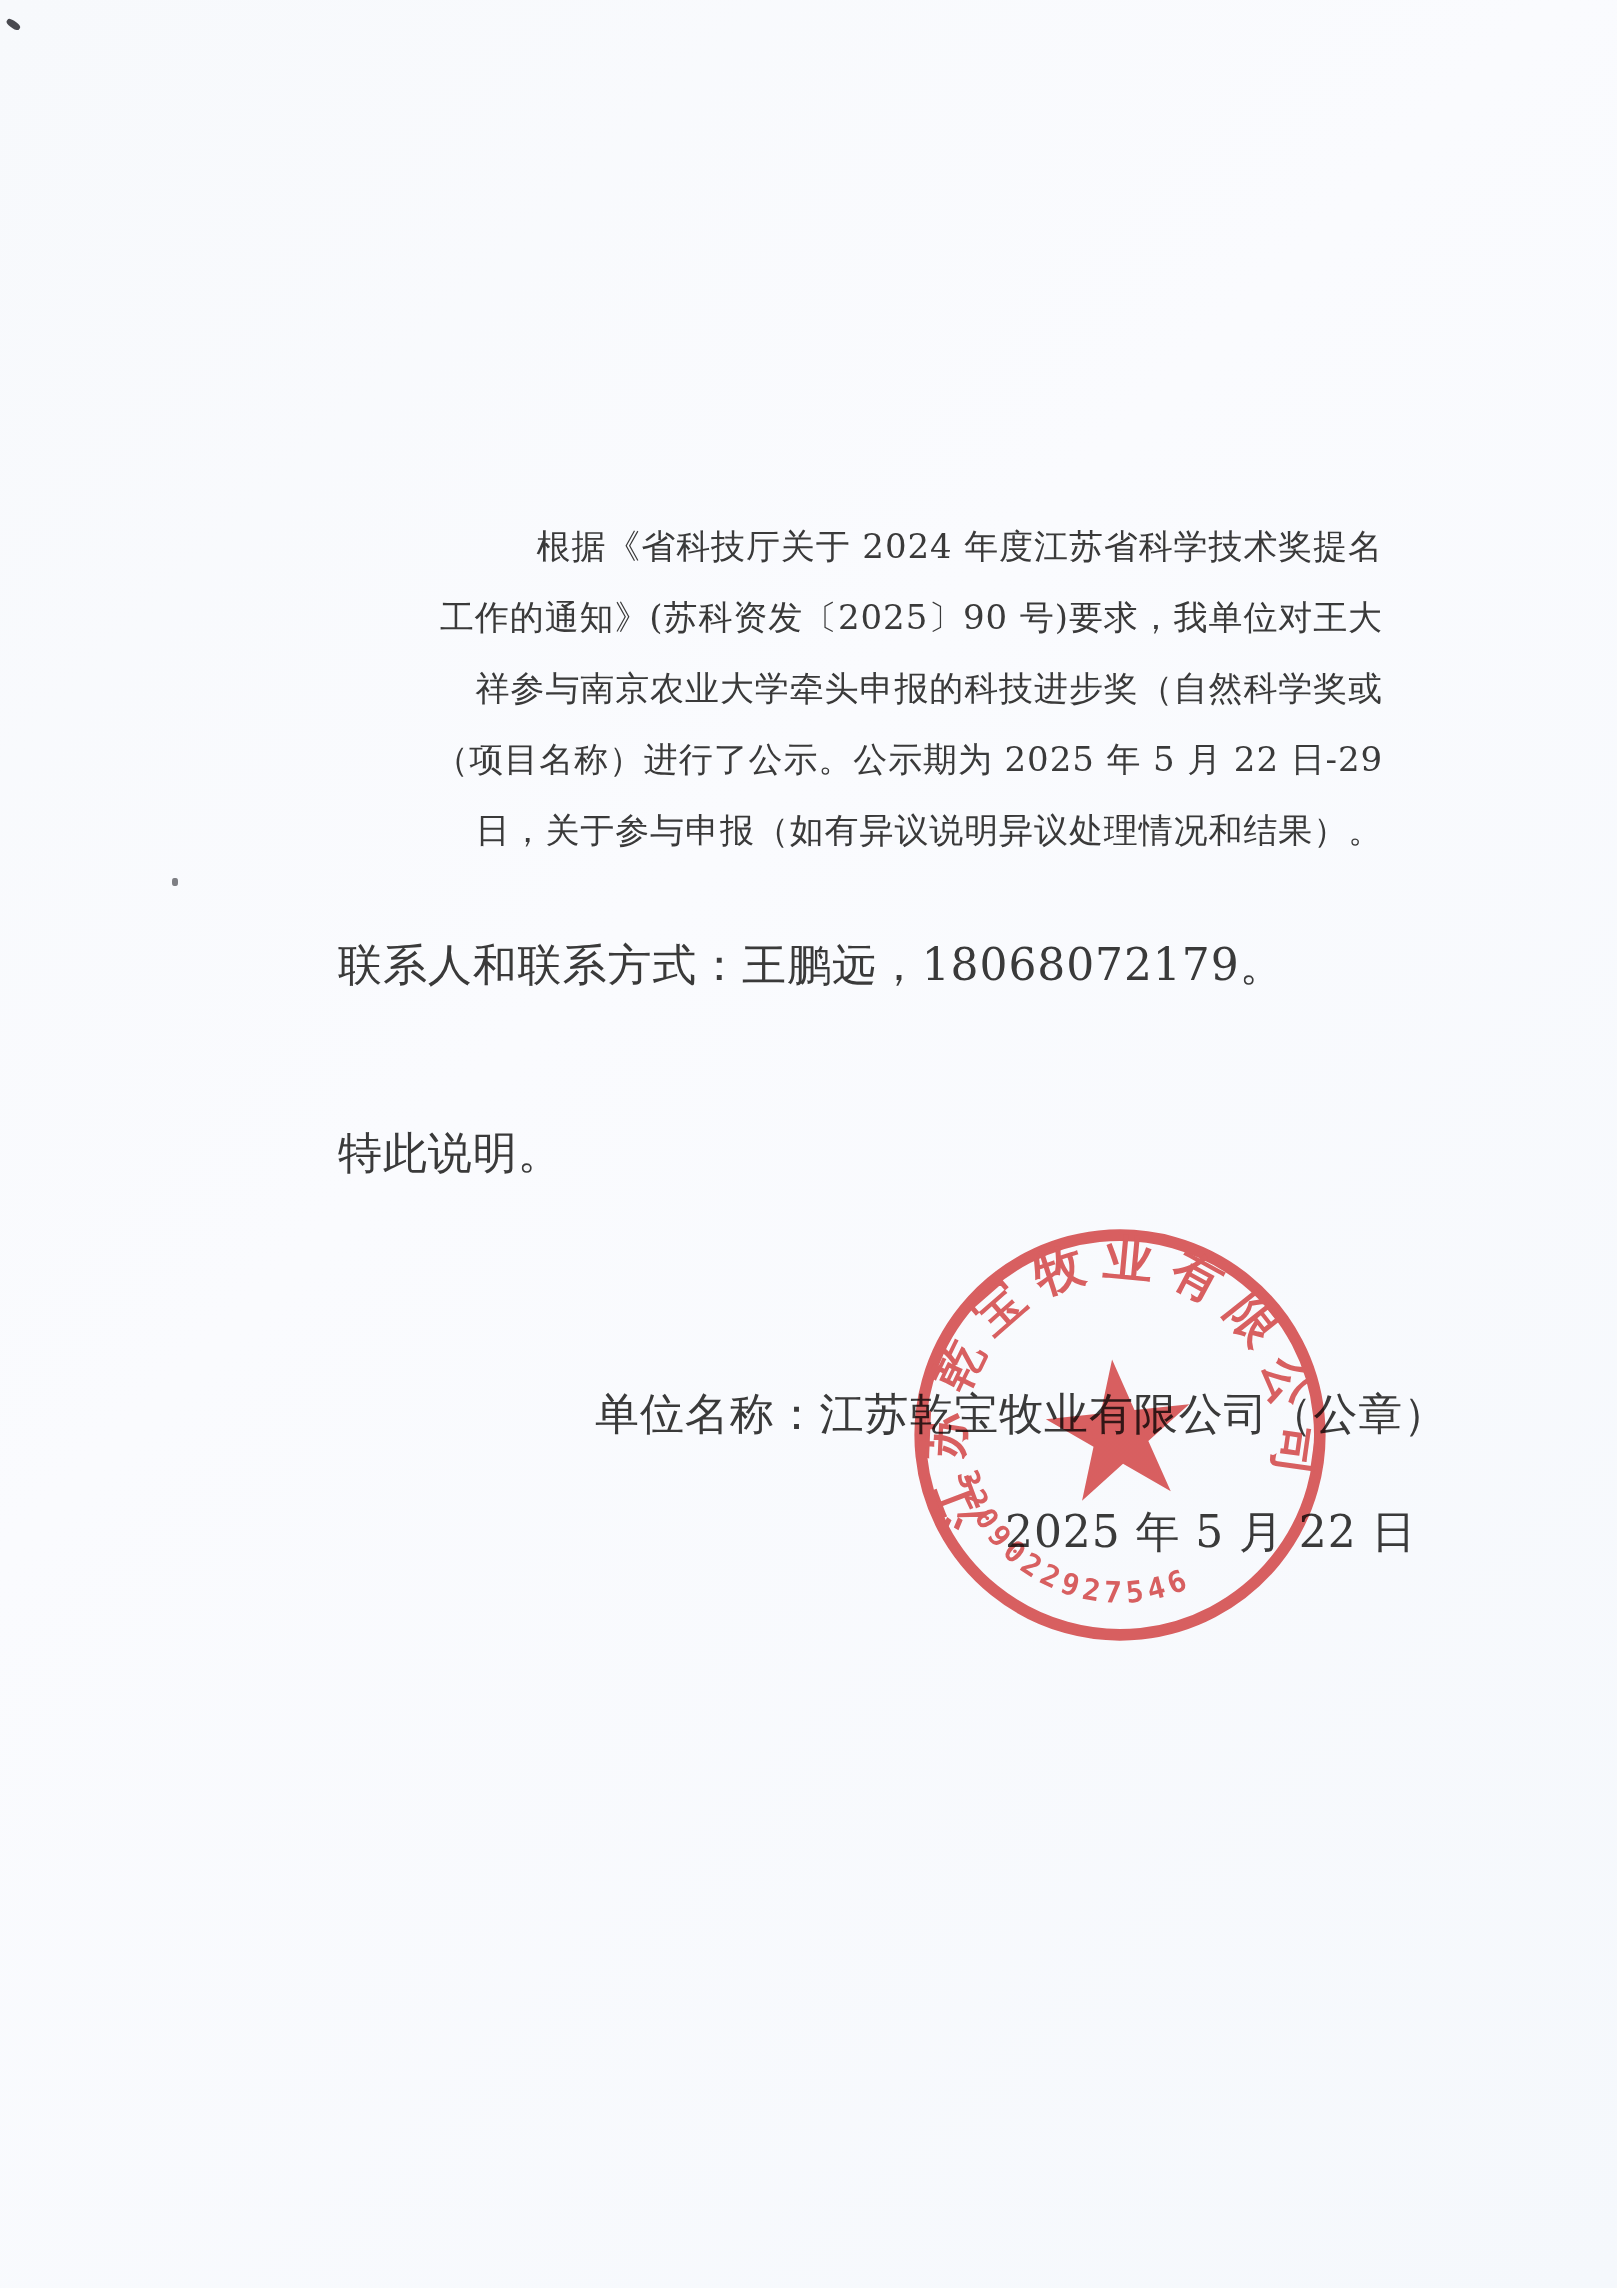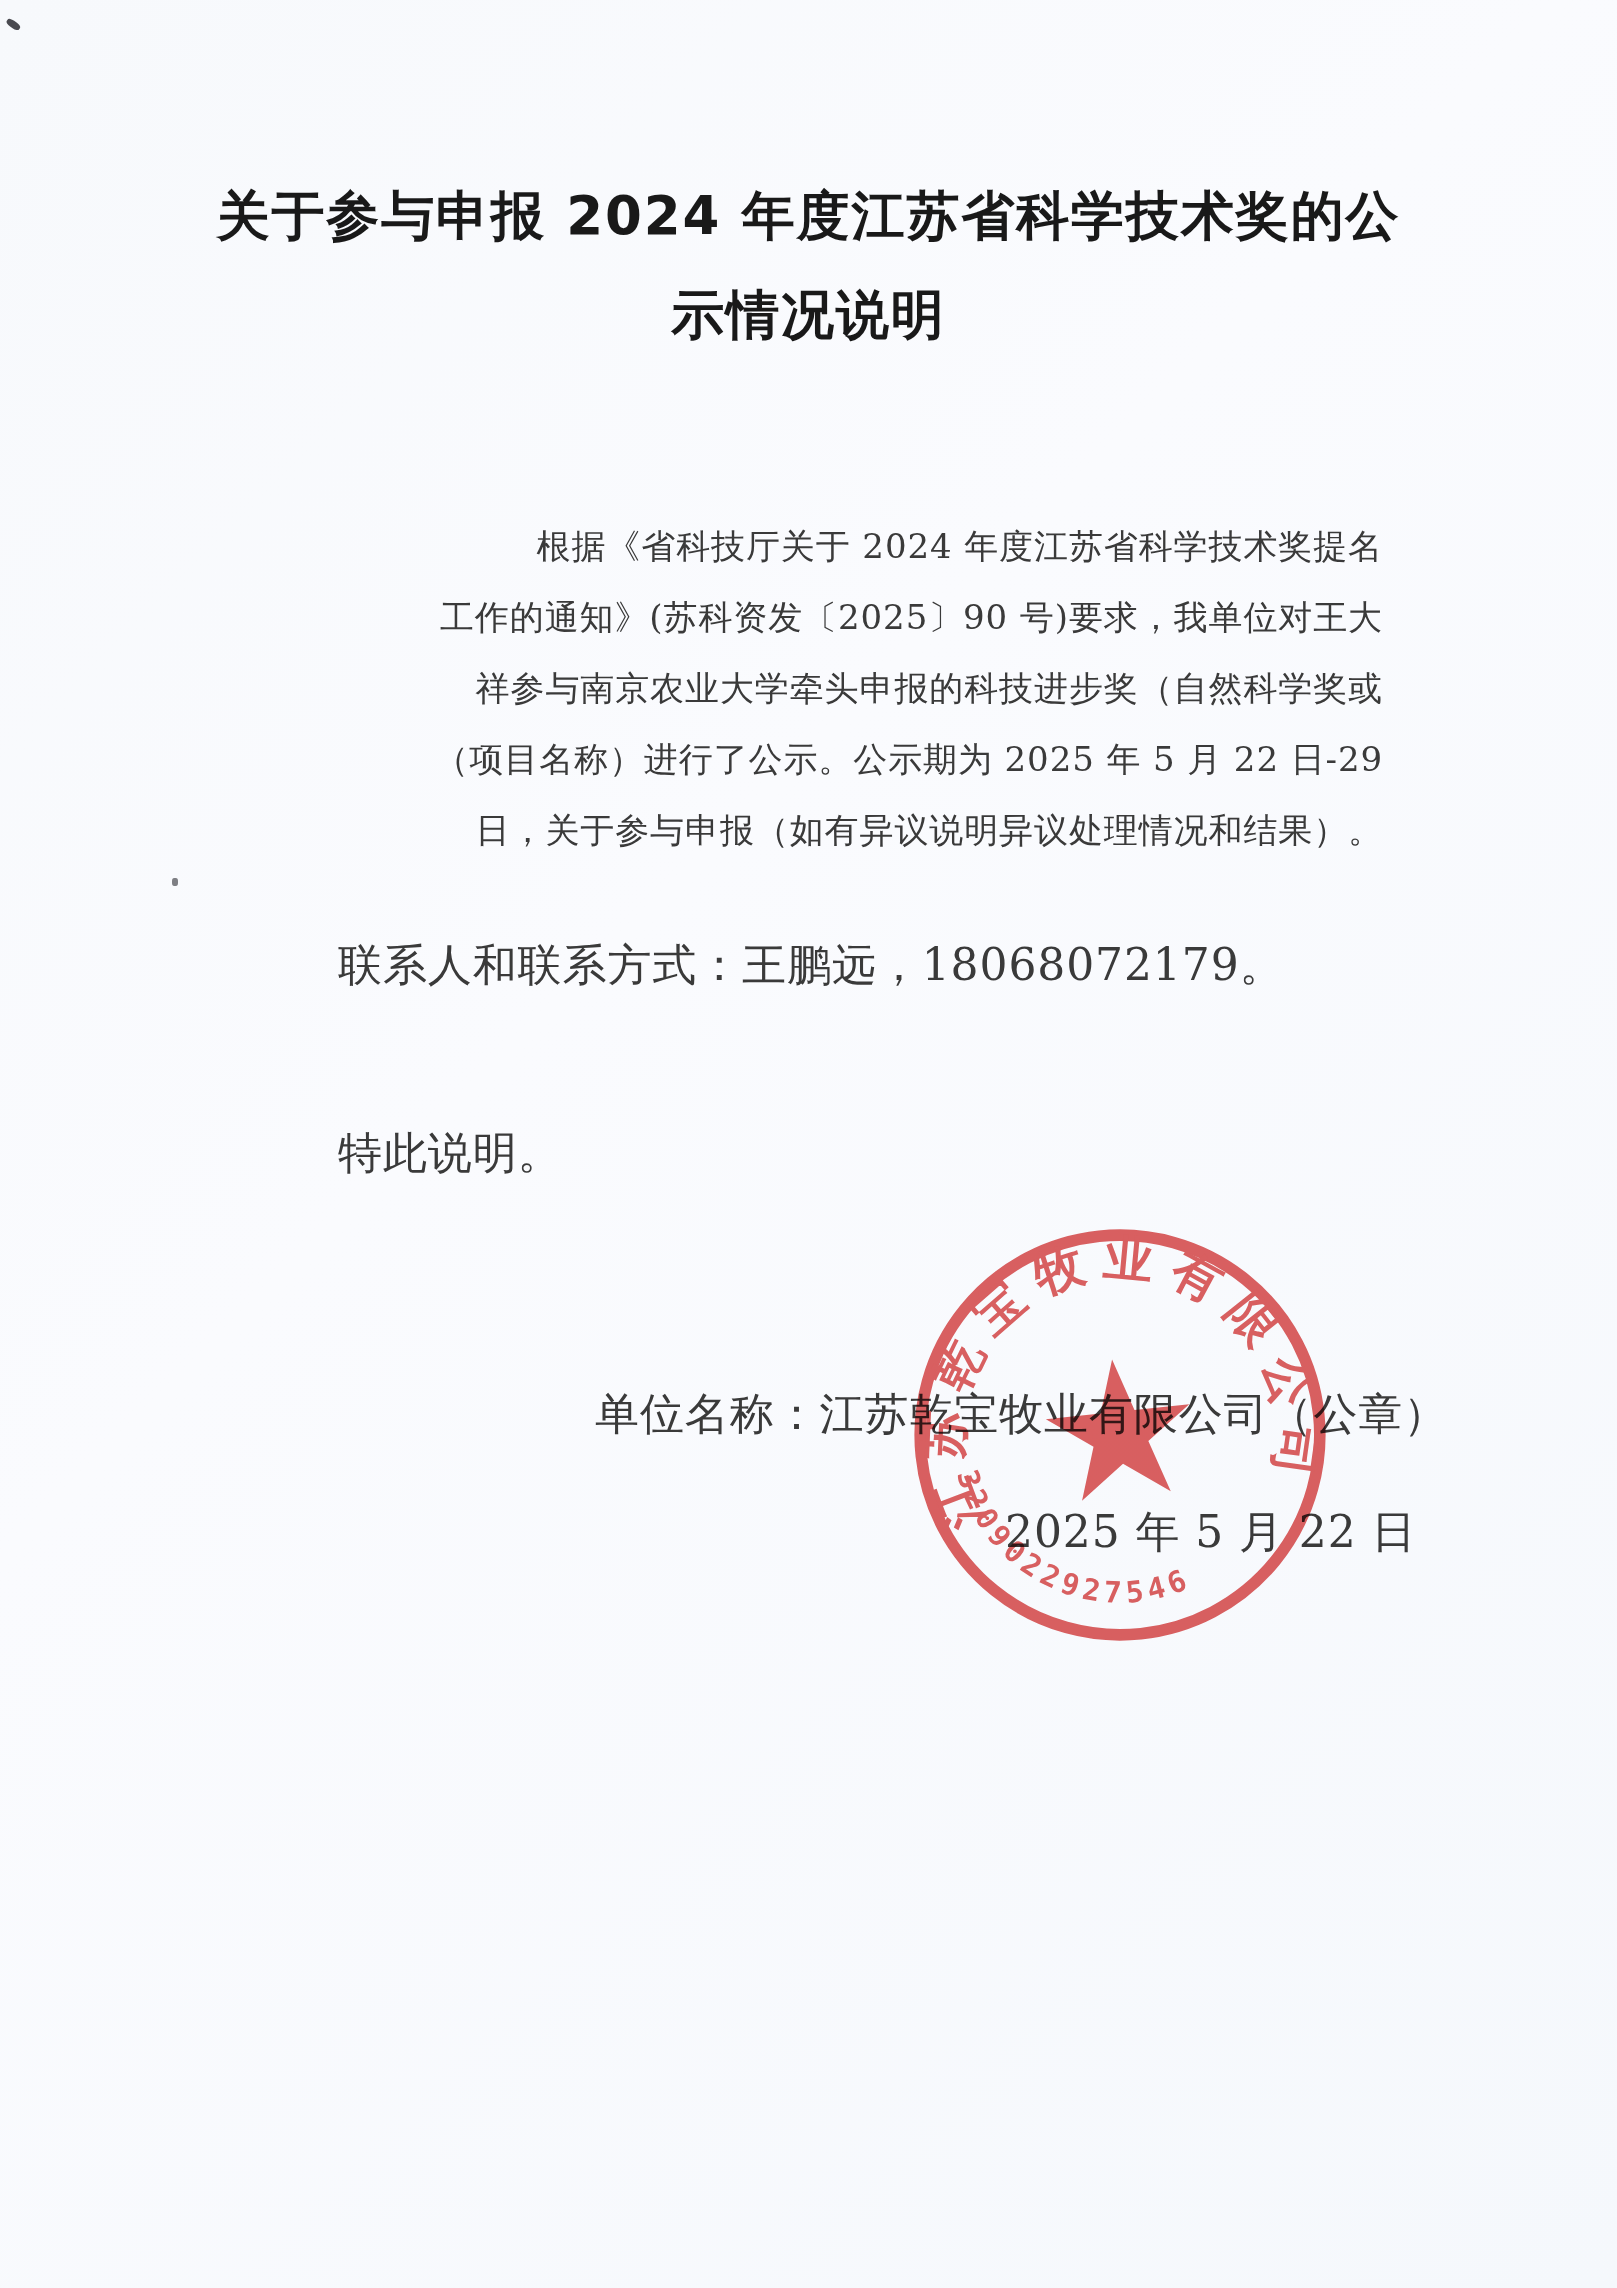--- a/index.html
+++ b/index.html
@@ -109,24 +109,20 @@
   }
   .speck { position: absolute; background: #4a4a50; border-radius: 40%; }
   .speck-1 { left: 5.6px; top: 20.5px; width: 15px; height: 6.5px; transform: rotate(35deg); }
   .speck-2 { left: 172px; top: 878px; width: 5.6px; height: 7.5px; opacity: .7; }
 </style>
 </head>
 <body>
 
 <div class="page">
 
-  <div class="doc-title">
-    <div>关于参与申报 2024 年度江苏省科学技术奖的公</div>
-    <div>示情况说明</div>
-  </div>
 
   <div class="para">
     <div class="body-line indent">根据《省科技厅关于 2024 年度江苏省科学技术奖提名</div>
     <div class="body-line">工作的通知》(苏科资发〔2025〕90 号)要求，我单位对王大</div>
     <div class="body-line">祥参与南京农业大学牵头申报的科技进步奖（自然科学奖或</div>
     <div class="body-line">（项目名称）进行了公示。公示期为 2025 年 5 月 22 日-29</div>
     <div class="body-line">日，关于参与申报（如有异议说明异议处理情况和结果）。</div>
   </div>
 
   <div class="contact-line">联系人和联系方式：王鹏远，18068072179。</div>

